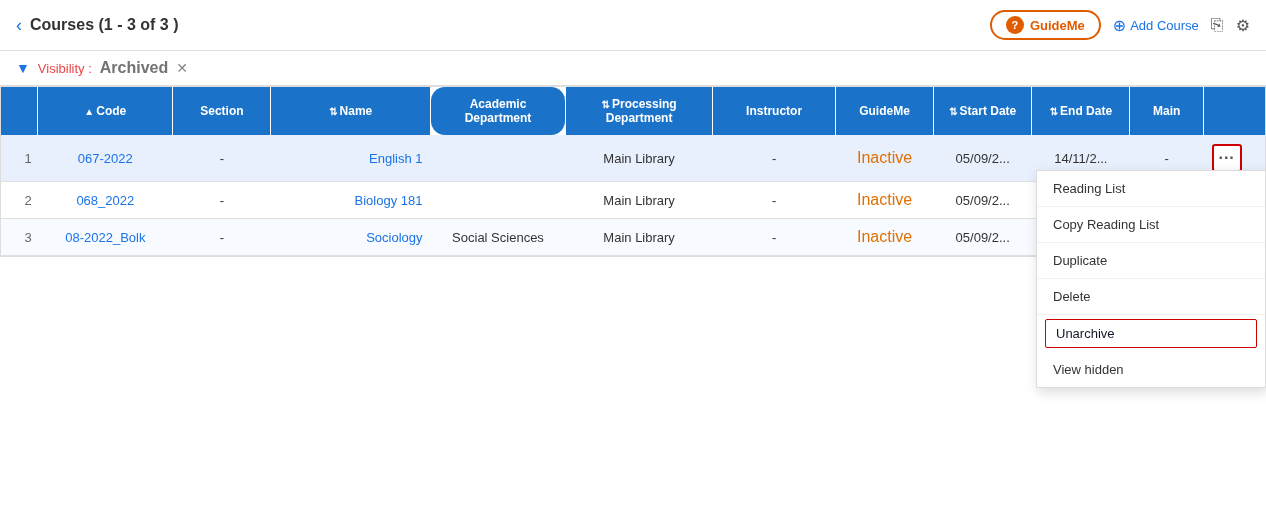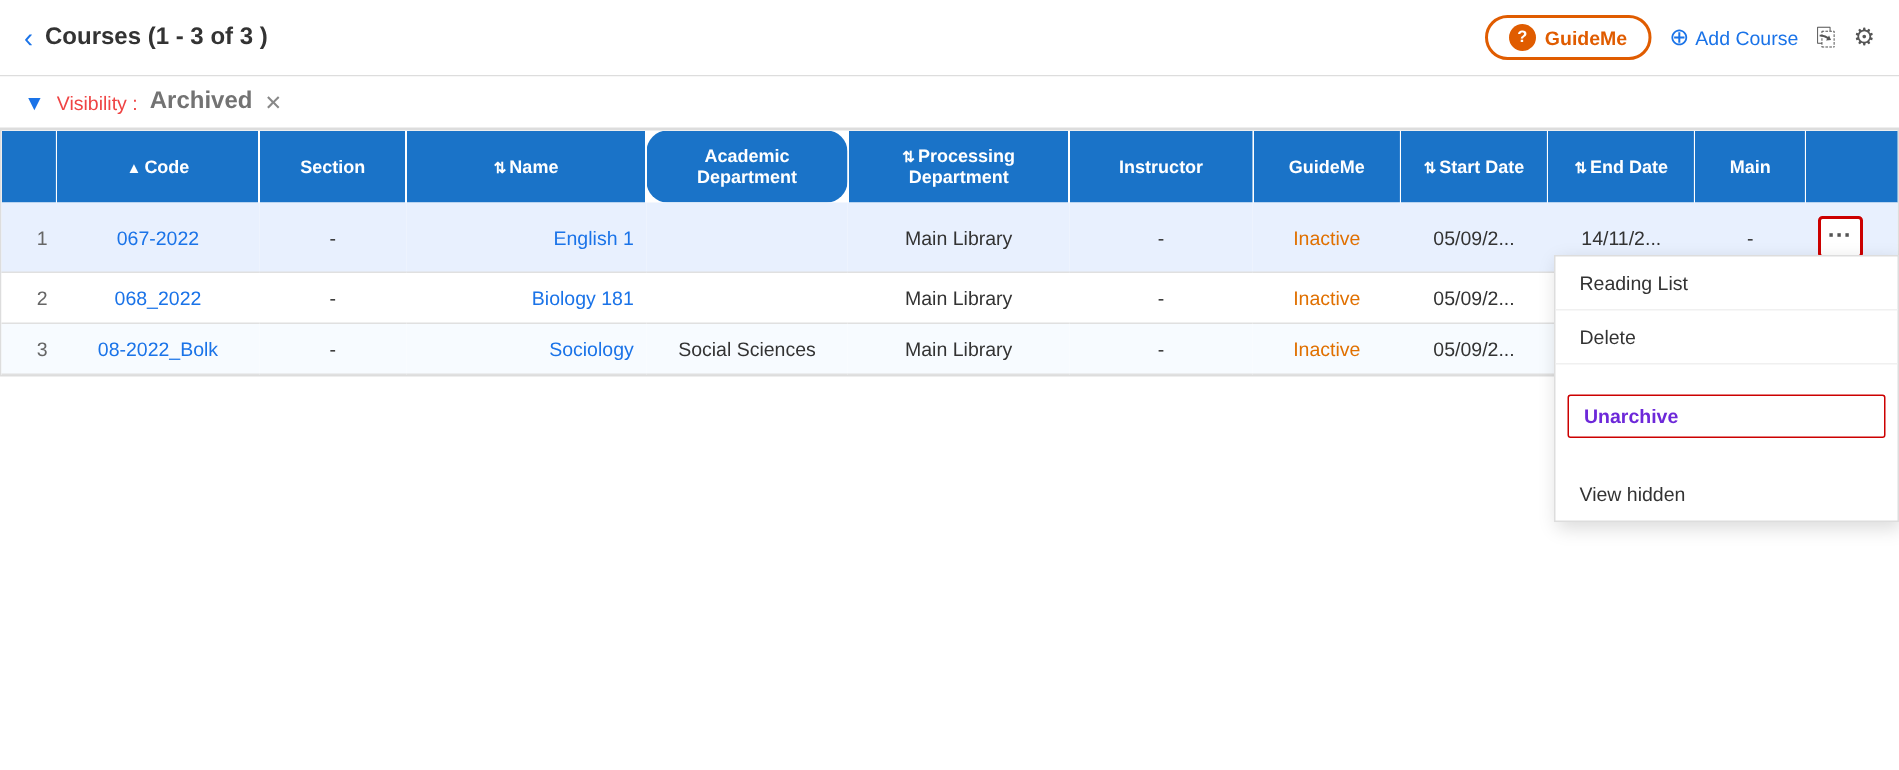--- a/index.html
+++ b/index.html
@@ -32,29 +32,29 @@
     thead tr { background: #1a73c8; color: #fff; }
     thead th { padding: 10px 8px; text-align: center; font-size: 12px; font-weight: 600; border-right: 1px solid rgba(255,255,255,0.2); position: relative; }
     thead th:last-child { border-right: none; }
     .sort-arrow { display: inline-block; font-size: 10px; margin-right: 2px; }
     tbody tr { border-bottom: 1px solid #e0e0e0; background: #fff; }
     tbody tr:nth-child(odd) { background: #f7fbff; }
     tbody tr.highlighted { background: #e8f0fe; }
     tbody td { padding: 9px 8px; text-align: center; font-size: 13px; vertical-align: middle; }
     tbody td.name-cell { text-align: right; }
     .course-code { color: #1a73e8; }
-    .inactive-badge { color: #e07000; font-size: 13px; }
+    .inactive-badge { color: #e07000; font-size: 16px; }
     .link-text { color: #1a73e8; }
     .more-btn { border: 2px solid #c00; background: #fff; color: #555; width: 30px; height: 28px; cursor: pointer; font-size: 16px; border-radius: 3px; display: flex; align-items: center; justify-content: center; font-weight: 700; }
 
     
     .context-menu { position: absolute; right: 0; top: 170px; width: 230px; background: #fff; border: 1px solid #ddd; box-shadow: 2px 4px 12px rgba(0,0,0,0.15); z-index: 100; }
     .context-menu-item { padding: 10px 16px; cursor: pointer; font-size: 13px; color: #333; border-bottom: 1px solid #f0f0f0; }
     .context-menu-item:last-child { border-bottom: none; }
-    .context-menu-item.unarchive { border: 1px solid #c00; color: #6d28d9; margin: 20px 8px; padding: 6px 10px; border-radius: 2px; font-weight: bold; }
+    .context-menu-item.unarchive { border: 1px solid #c00; color: #0f172a; margin: 4px 8px; padding: 6px 10px; border-radius: 2px; }
 
     
     .num-col { width: 20px; text-align: right; padding-right: 6px; color: #666; }
   </style>
 </head>
 <body>
 
 <div class="page-wrapper">
 
   <div class="top-bar">
@@ -147,18 +147,20 @@
     <td></td>
     <td></td>
   </tr>
         </tbody>
     </table>
   </div>
 
   <div class="context-menu" id="context-menu">
 
       <div class="context-menu-item">Reading List</div>
+      <div class="context-menu-item">Copy Reading List</div>
+      <div class="context-menu-item">Duplicate</div>
       <div class="context-menu-item">Delete</div>
       <div class="context-menu-item unarchive">Unarchive</div>
       <div class="context-menu-item">View hidden</div>
     </div>
 
 </div>
 
 </body></html>

